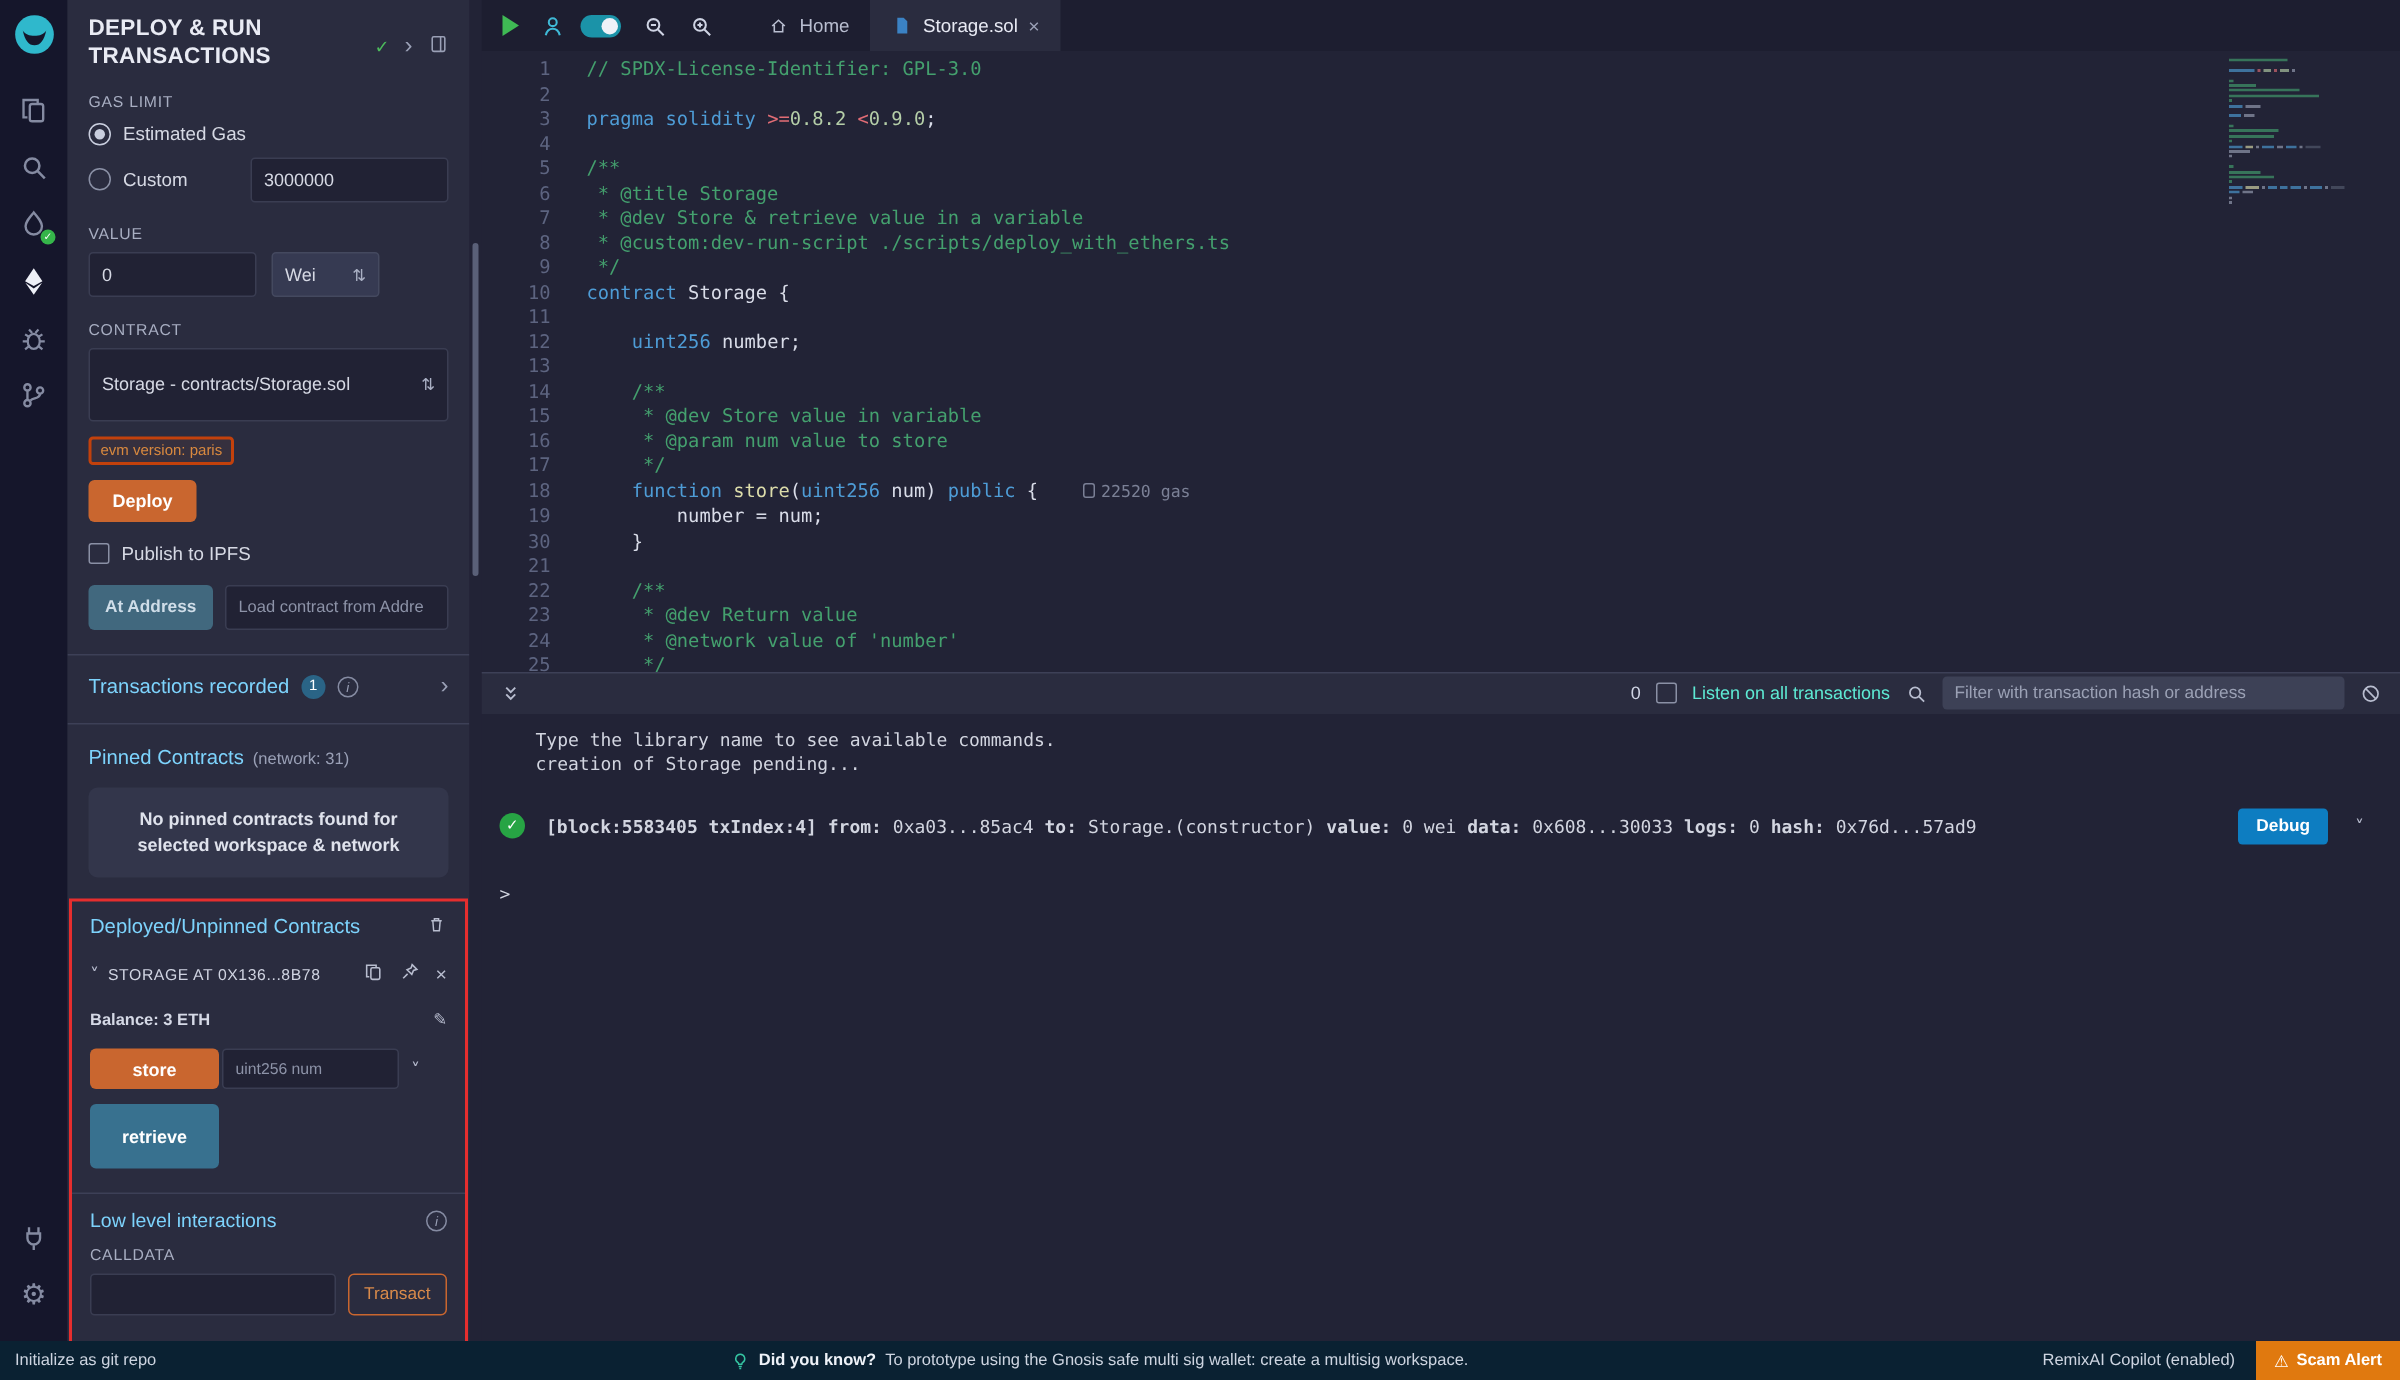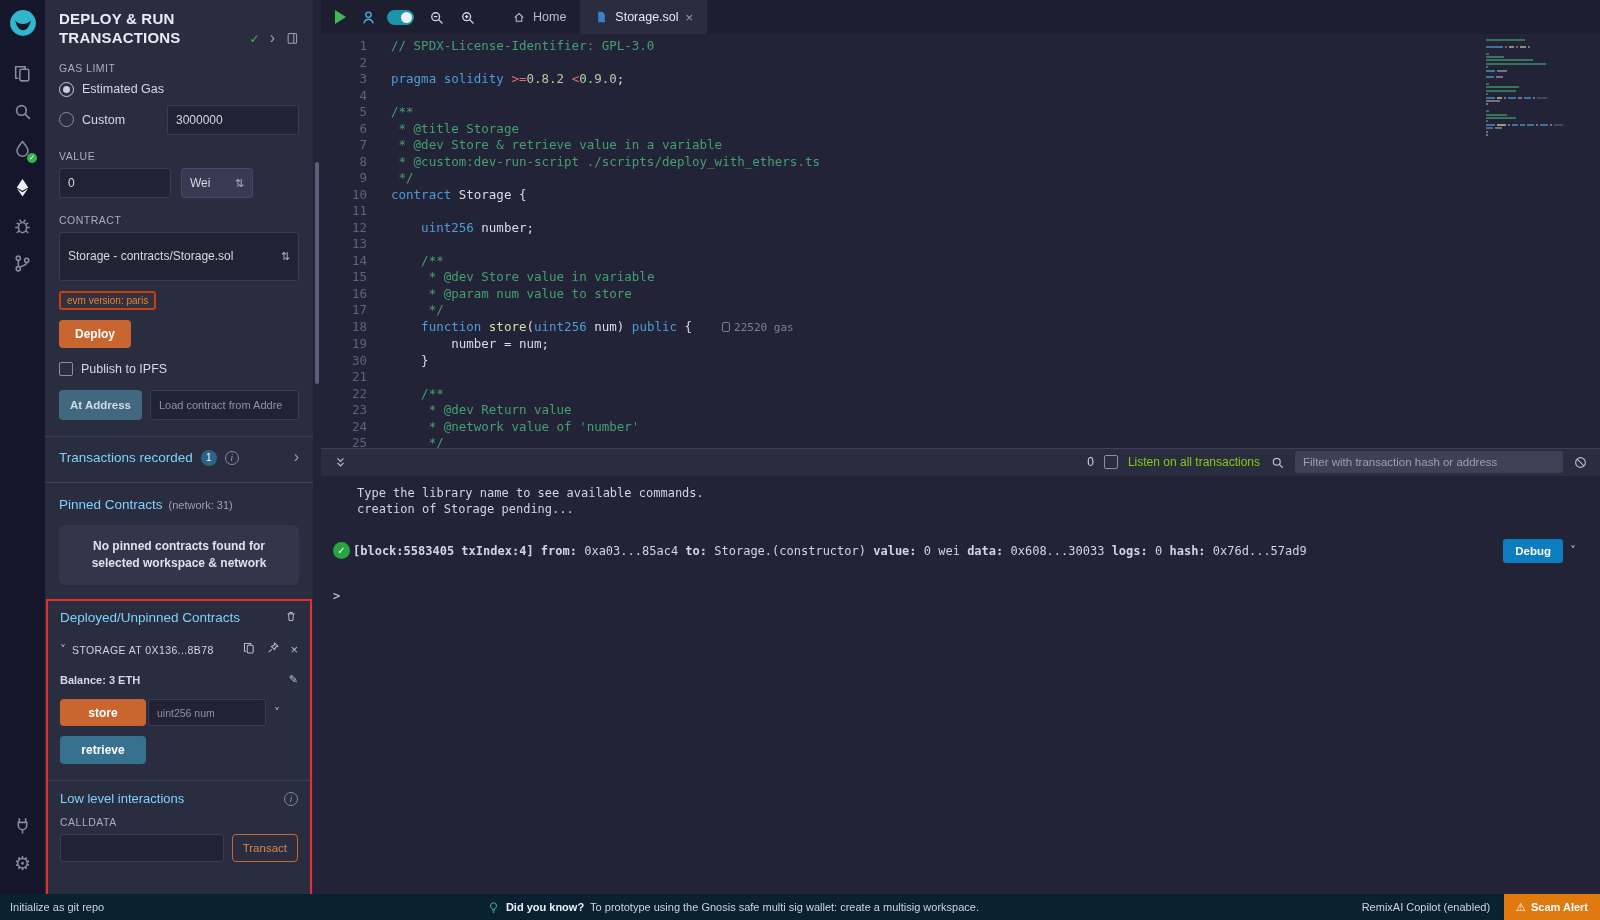--- a/index.html
+++ b/index.html
@@ -16,21 +16,21 @@
   .ib.active{color:#eef0f7}
   .mini-check{position:absolute;right:8px;bottom:5px;width:10px;height:10px;border-radius:50%;background:#35b54a;color:#fff;font-size:7px;line-height:10px;text-align:center;font-family:"DejaVu Sans",sans-serif}
   .mini-check::after{content:"✓"}
   .ib-bottom{margin-top:auto;margin-bottom:12px}
   .gly{font-family:"DejaVu Sans",sans-serif}
   .glyph-gear{font-size:19px}
   .glyph-gear::after{content:"⚙"}
 
   
   .panel{width:268px;background:#2a2c3f;padding:0 14px;position:relative;flex:none;overflow:hidden}
-  .p-head{display:flex;align-items:flex-end;padding:10px 0 4px}
+  .p-head{display:flex;align-items:center;padding:10px 0 4px}
   .p-title{font-size:15px;font-weight:bold;color:#e9ebf4;line-height:1.25;width:168px;letter-spacing:.2px}
   .p-head-icons{margin-left:auto;display:flex;align-items:center;gap:10px;margin-top:4px;color:#9aa0b6}
   .green{color:#4cbb5c}
   .g-check::after{content:"✓";font-family:"DejaVu Sans",sans-serif}
   .g-chevR::after{content:"›";font-size:16px;line-height:10px}
   .g-chevD::after{content:"˅";font-family:"DejaVu Sans",sans-serif}
   .g-pencil::after{content:"✎";font-family:"DejaVu Sans",sans-serif}
   .lbl{font-size:10.5px;letter-spacing:.5px;color:#a8aec2;margin-top:10px}
   .radio-row{display:flex;align-items:center;gap:8px;margin-top:8px;font-size:12.5px;color:#d6d9e4;cursor:pointer}
   .radio{width:15px;height:15px;border:1px solid #8a90a5;border-radius:50%;display:inline-block;position:relative;flex:none}
@@ -68,21 +68,21 @@
   .instance-row{display:flex;align-items:center;gap:6px;margin-top:15px;color:#b8bdcf}
   .instance-label{font-size:10.5px;letter-spacing:.4px;color:#d0d4e2}
   .inst-icons{margin-left:auto;display:flex;align-items:center;gap:10px}
   .inst-icons svg,.dep-head svg{width:14px;height:14px}
   .xic{font-size:13px;color:#b8bdcf;cursor:pointer}
   .balance-row{display:flex;align-items:center;margin-top:15px;font-size:11px;font-weight:bold;color:#d5d9e6}
   .store-row{display:flex;align-items:center;margin-top:13px}
   .btn-store{background:#c9662f;color:#fff;width:86px;height:27px;font-weight:bold}
   .store-inp{width:118px;height:27px;margin-left:2px;font-size:10.5px;border-radius:3px}
   .store-chev{margin-left:8px;color:#b8bdcf;cursor:pointer}
-  .btn-retrieve{display:block;background:#38718f;color:#fff;width:86px;height:28px;font-weight:bold;margin-top:10px}
+  .btn-retrieve{display:block;background:#38718f;color:#fff;width:86px;height:43px;font-weight:bold;margin-top:10px}
   .lowlevel-row{display:flex;align-items:center;justify-content:space-between;margin-top:10px}
   .calldata-row{display:flex;gap:8px;margin-top:6px}
   .calldata-inp{flex:1;min-width:0;height:28px}
   .btn-transact{background:transparent;border:1px solid #c9662f;color:#d98a4a;height:28px;padding:0 10px;border-radius:4px;font-size:11.5px}
 
   
   .vstrip{width:8px;background:#222336;position:relative;flex:none}
   .vthumb{position:absolute;left:2px;top:162px;width:4px;height:222px;background:#5a6078;border-radius:2px;cursor:pointer}
 
   
@@ -117,29 +117,29 @@
   .mm{display:inline-block;height:2px;margin-right:2px;vertical-align:top;opacity:.65}
   .mm-c{background:#44a06e}.mm-k{background:#4e9cd6}.mm-d{background:#9aa0b6}.mm-o{background:#e06c75}
   .mm-n{background:#b5cea8}.mm-f{background:#dcdcaa}.mm-g{background:#555a6e}
 
   
   .termbar{height:28px;background:#2a2c3f;border-top:1px solid #3d4057;display:flex;align-items:center;padding:0 12px;flex:none}
   .dchev{color:#b8bdcf;cursor:pointer;display:flex}
   .dchev svg{width:15px;height:15px}
   .tb-right{margin-left:auto;display:flex;align-items:center;gap:10px}
   .tcount{color:#cfd4e4}
-  .tlabel{color:#84cc16;font-size:12px}
+  .tlabel{color:#5eead4;font-size:12px}
   .tic{color:#b8bdcf;cursor:pointer;display:flex}
   .tic svg{width:15px;height:15px}
   .filter-inp{width:268px;height:22px;background:#3d4156;border:none;border-radius:3px;color:#d6d9e4;padding:0 8px;font-size:11.5px;font-family:inherit}
   .filter-inp::placeholder{color:#9ba1b5}
   .terminal{flex:1;font-family:"DejaVu Sans Mono",monospace;font-size:12px;padding:9px 14px 0 12px;background:#222336;overflow:hidden}
   .tlines{margin-left:24px}
   .tline{line-height:16px;white-space:pre;color:#d2d5e0}
-  .txrow{display:flex;align-items:center;margin-top:22px;gap:3px}
+  .txrow{display:flex;align-items:center;margin-top:22px;gap:14px}
   .okcirc{flex:none;width:17px;height:17px;border-radius:50%;background:#27a444;color:#fff;font-size:10px;line-height:17px;text-align:center;font-family:"DejaVu Sans",sans-serif}
   .okcirc::after{content:"✓"}
   .txtext{flex:1;min-width:0;white-space:nowrap;overflow:hidden;color:#d2d5e0}
   .txtext .b{font-weight:bold}
   .debug-btn{background:#0d7dc1;color:#fff;border:none;border-radius:3px;height:24px;padding:0 12px;font-weight:bold;font-size:11.5px;font-family:"Liberation Sans",sans-serif;cursor:pointer;flex:none;margin-right:4px}
   .txchev{color:#b8bdcf;cursor:pointer;margin-right:10px}
   .tprompt{margin-top:26px;color:#d2d5e0}
 
   
   .statusbar{height:26px;background:#0a2132;display:flex;align-items:center;font-size:11px;color:#cdd4e0;padding-left:10px;flex:none}

